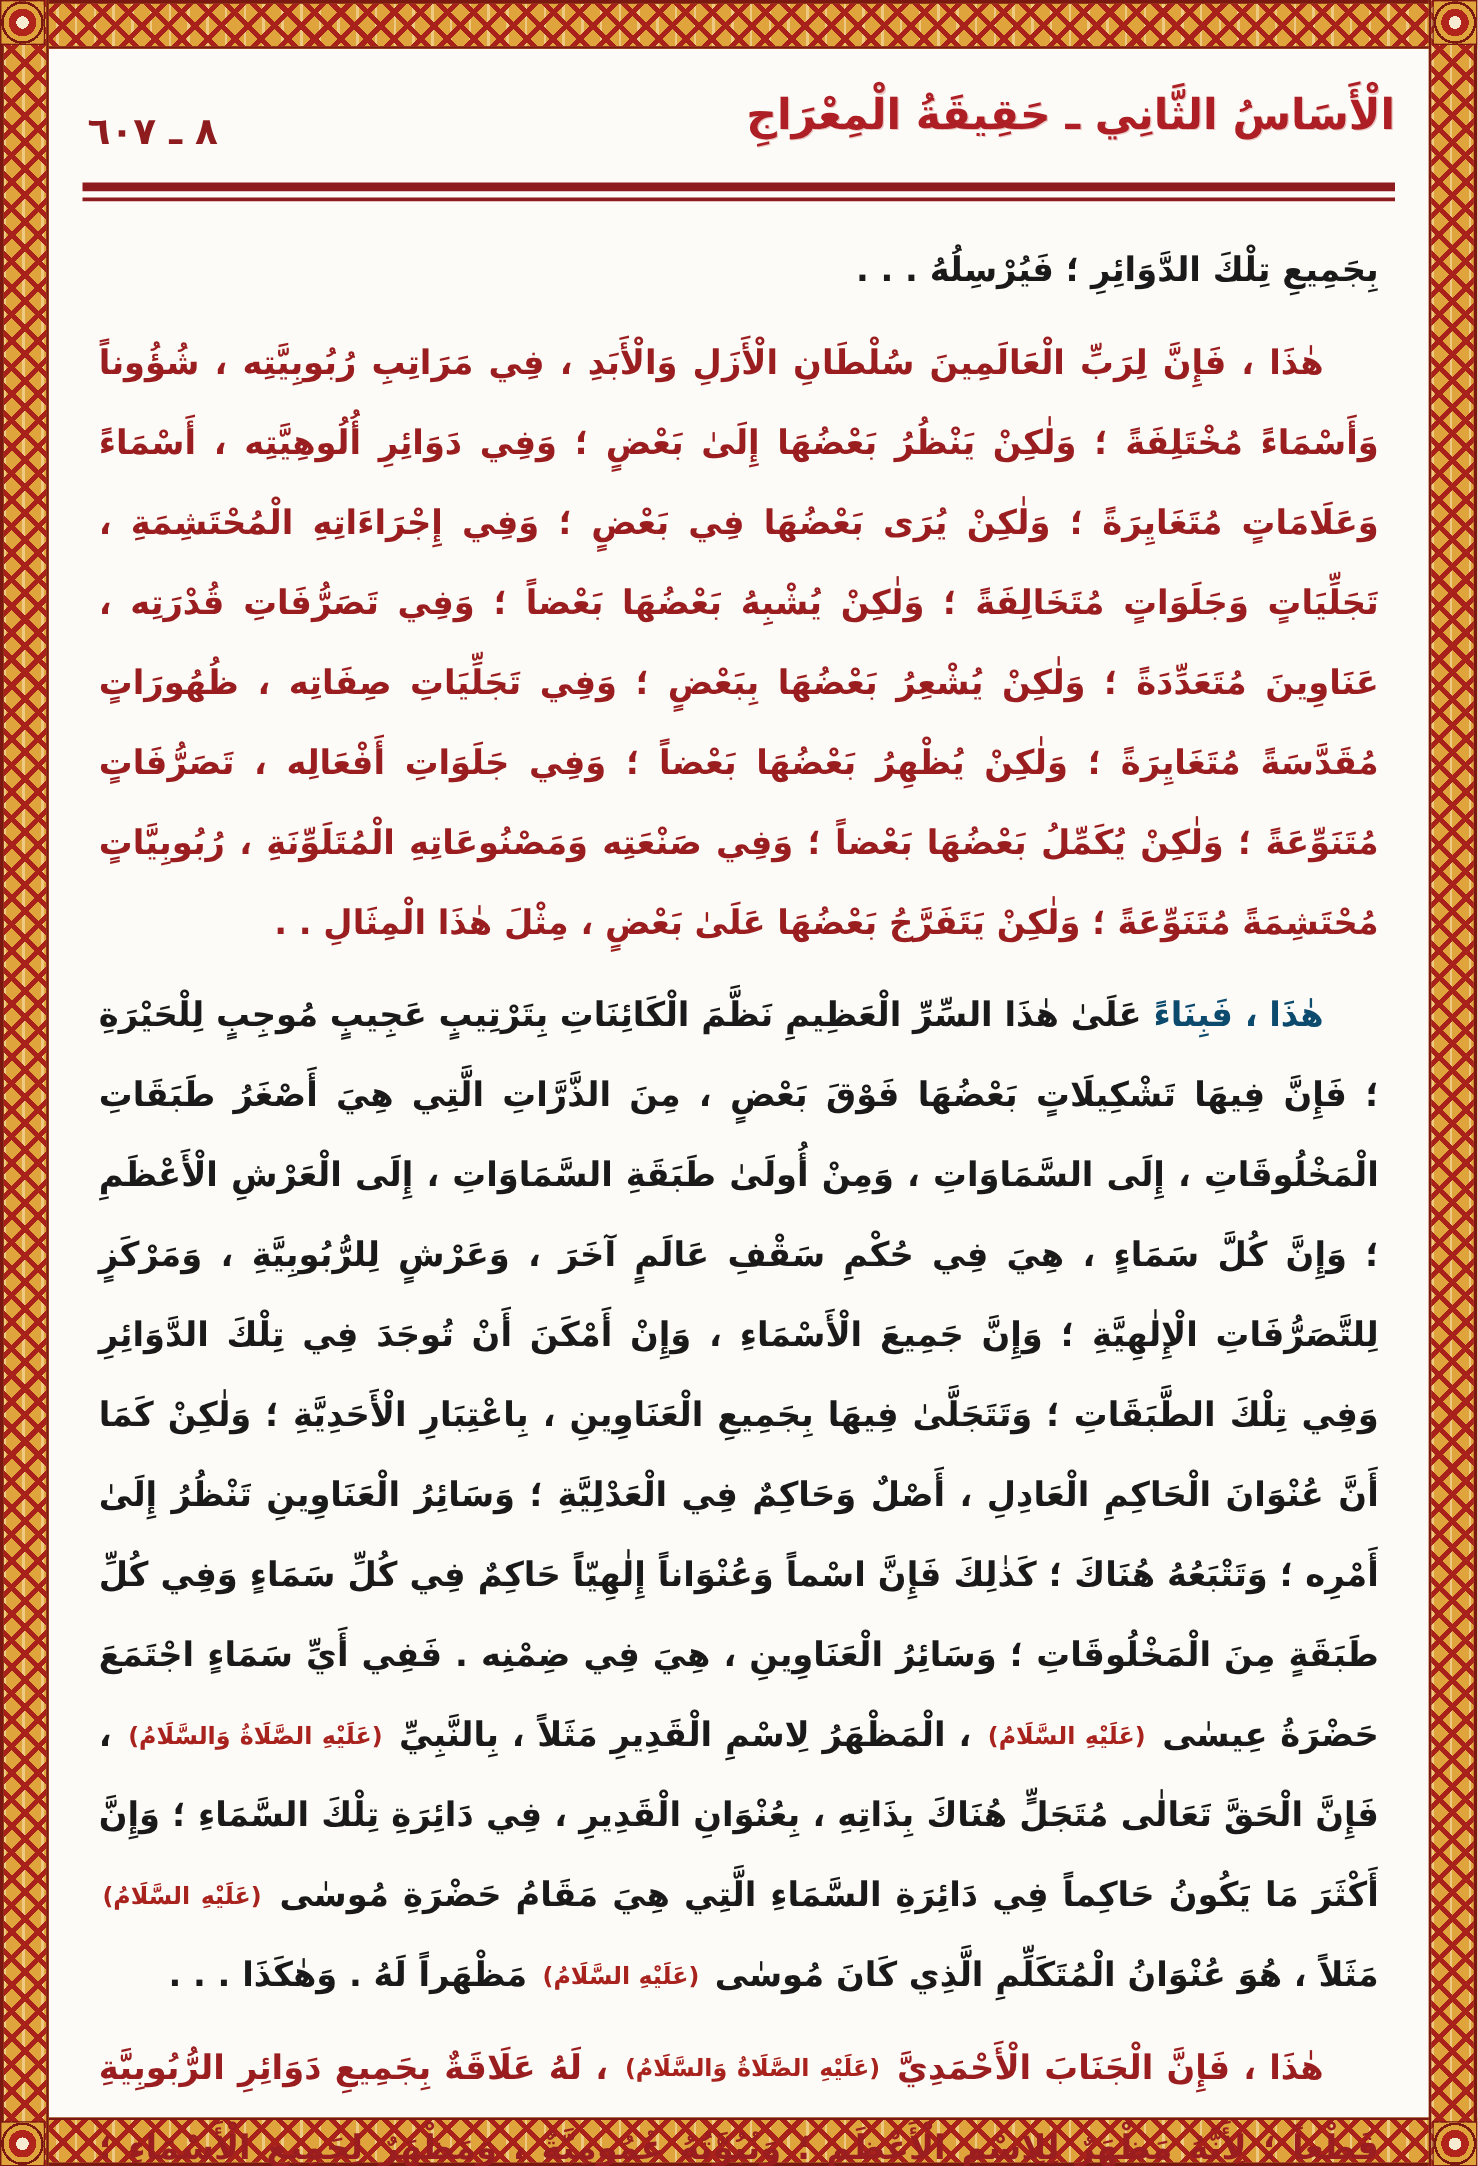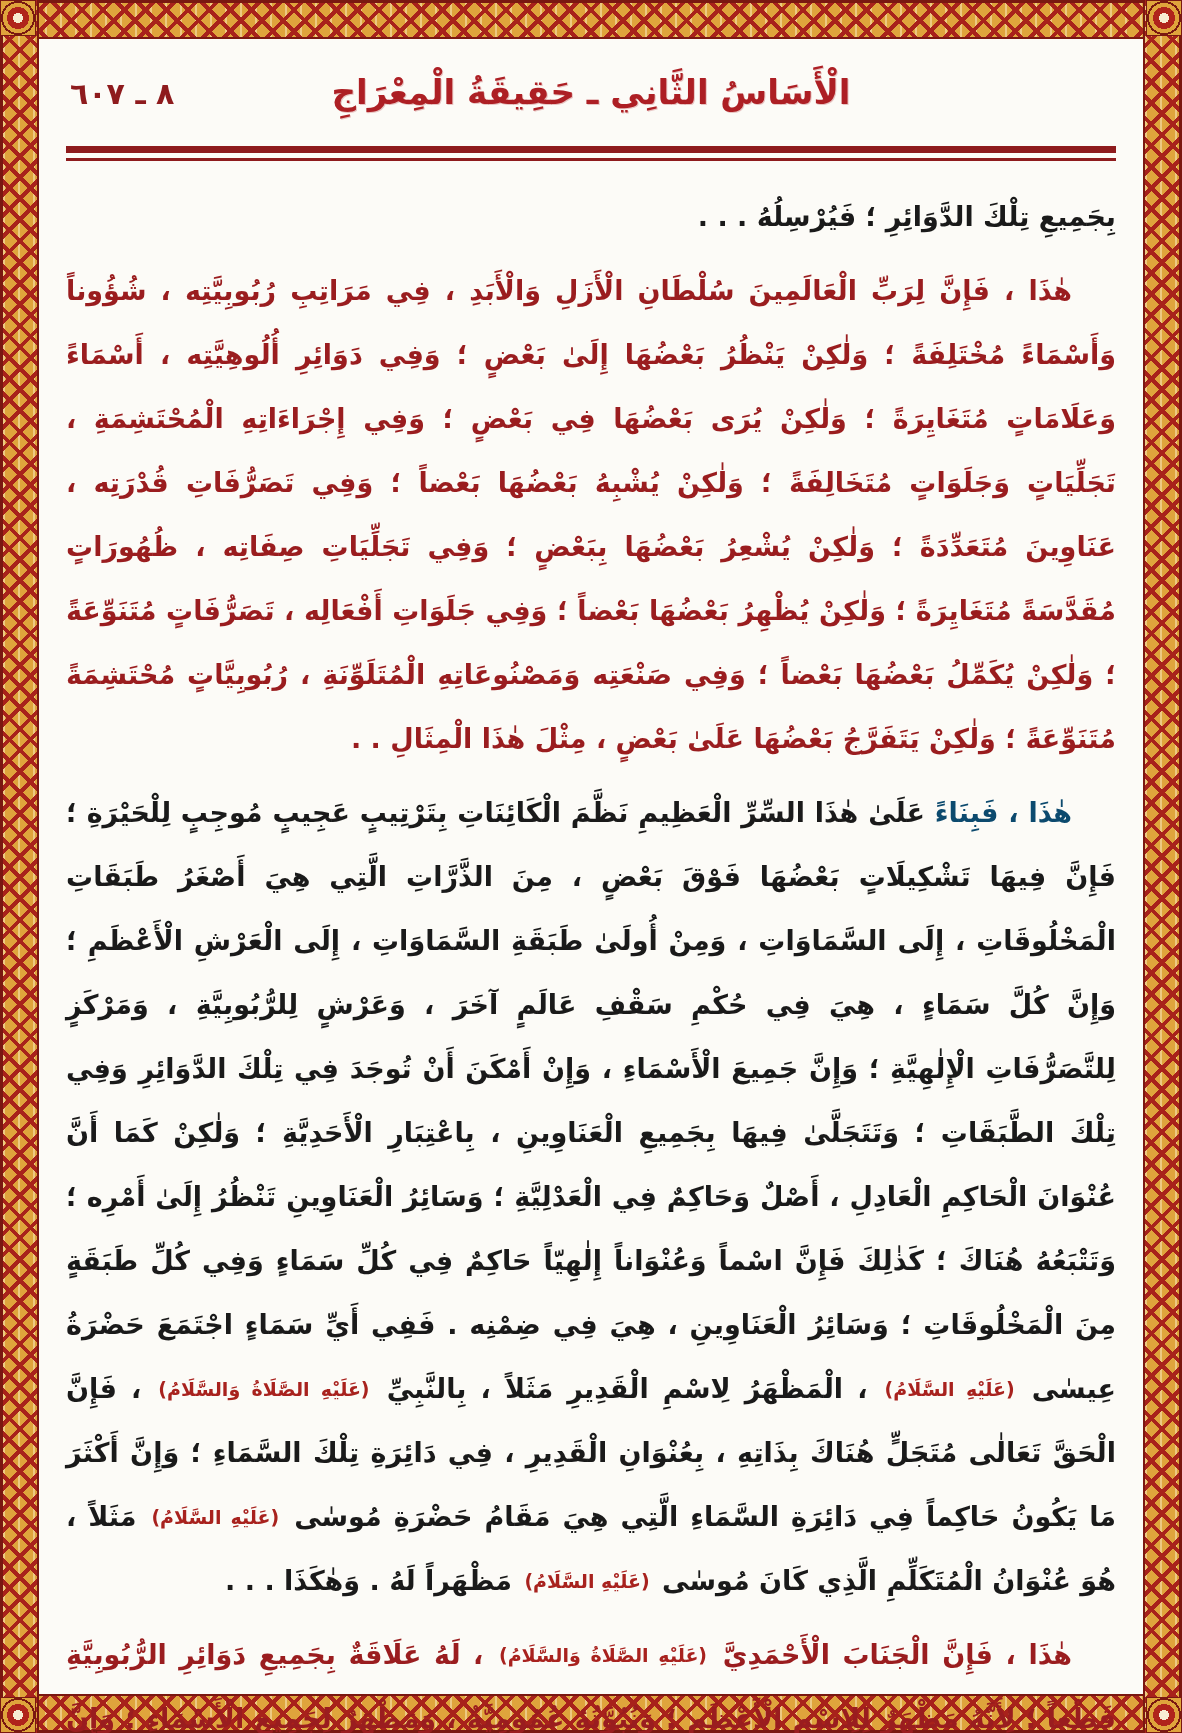--- a/index.html
+++ b/index.html
@@ -29,33 +29,33 @@
     position:absolute;width:36px;height:36px;z-index:2;
     background:radial-gradient(circle at 50% 50%, #f7ecd2 0 5px, #b0241c 5px 11px, #dfa43c 11px 15px, #7a1811 15px 17px, #dfa43c 17px);
     border:1px solid #7a1811;box-sizing:border-box;
   }
   .c-tl{top:0;left:0;} .c-tr{top:0;right:0;} .c-bl{bottom:0;left:0;} .c-br{bottom:0;right:0;}
 
   
   .content{position:absolute;top:34px;right:34px;bottom:34px;left:34px;padding:26px 32px 0;box-sizing:border-box;}
   .header{position:relative;height:78px;}
   .page-num{
-    position:absolute;left:4px;top:16px;
+    position:absolute;left:4px;top:28px;
     font-size:30px;font-weight:bold;color:#8e1b1d;
     direction:rtl;letter-spacing:1px;
   }
   .title{
-    text-align:center;padding-top:12px;
+    padding-top:12px;
     font-size:34px;font-weight:bold;color:#ad1f24;
     text-shadow:1px 1px 0 rgba(173,31,36,.25);
   }
   .rule{margin-top:8px;height:5px;border-top:7px solid #8e1b1d;border-bottom:3px solid #8e1b1d;}
 
   .article{margin-top:24px;font-size:27px;font-weight:bold;line-height:2.37;text-align:justify;}
-  .para{margin:0 0 10px;text-align:justify;text-align-last:right;}
+  .para{margin:0 13px 10px;text-align:justify;text-align-last:right;}
   .para.red{color:#9a1d1f;}
   .para.black{color:#1a1a1a;}
   .para.indent{text-indent:44px;}
   .lead-red{color:#0c4a6e;}
   .honorific{
     font-size:19px;font-weight:bold;color:#a8221e;
     letter-spacing:0;padding:0 3px;vertical-align:2px;white-space:nowrap;
   }
 </style>
 </head>

